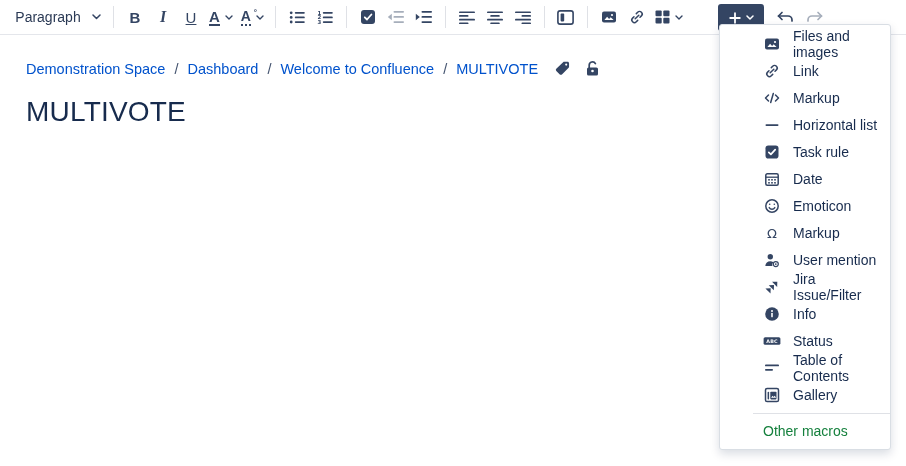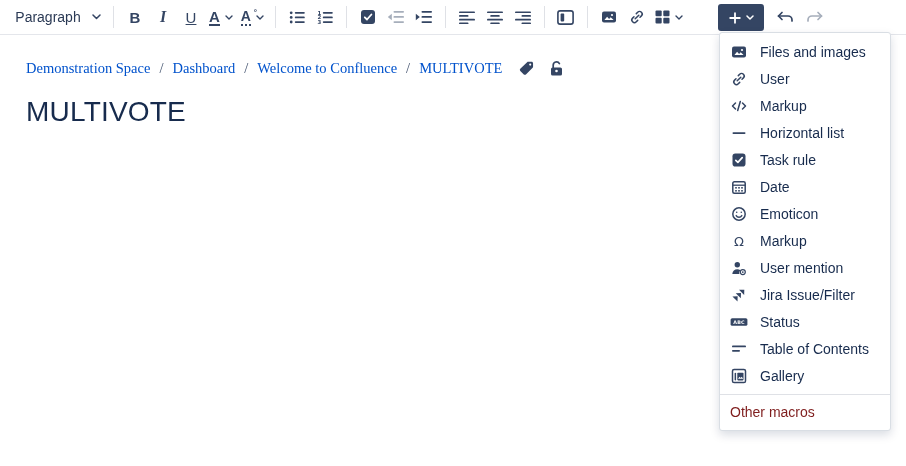--- a/index.html
+++ b/index.html
@@ -29,39 +29,39 @@
   .glyph-a2 .deg { position:absolute; top:-4px; right:-6px; font-size:8px; }
   .plus-btn {
     position:absolute; left:718px; top:4px; width:46px; height:27px;
     background:#344563; border-radius:3px; display:flex; align-items:center;
     justify-content:center; gap:5px; cursor:pointer;
   }
   .undo-btn { position:absolute; left:771px; top:4px; }
   .redo-btn { position:absolute; left:801px; top:4px; }
   
   .content { padding:25px 26px 0 26px; }
-  .breadcrumb { display:flex; align-items:flex-start; font-size:14.5px;font-family:Liberation Serif, serif; }
+  .breadcrumb { display:flex; align-items:flex-end; font-size:14.5px; }
   .crumb { color:#0052CC; text-decoration:none; cursor:pointer; }
   .crumb-sep { color:#42526E; margin:0 9px; }
   .crumb-icons { display:flex; align-items:center; margin-left:16px; gap:14px; color:#344563; }
   .page-title { font-size:28px; font-weight:500; color:#172B4D; margin-top:19px; letter-spacing:0.2px; }
   
   .insert-menu {
-    position:absolute; left:719px; top:32px; width:172px; background:#fff;
+    position:absolute; left:719px; top:24px; width:172px; background:#fff;
     border:1px solid #D9DEE4; border-radius:3px;
-    box-shadow:0 4px 10px rgba(9,30,66,0.15); z-index:10; padding-top:5px;
+    box-shadow:0 4px 10px rgba(9,30,66,0.15); z-index:10; padding-top:5px;padding-left:33px;
   }
   .menu-item {
     height:27px; display:flex; align-items:center; gap:12px; padding:0 10px;
     font-size:14px; color:#172B4D; cursor:pointer;
   }
   .mi { width:18px; display:flex; align-items:center; justify-content:center; color:#344563; flex:0 0 auto; }
   .menu-footer {
     border-top:1px solid #DFE1E6; margin-top:5px; padding:9px 10px 10px 10px;
-    font-size:14px; color:#7f1d1d; cursor:pointer;
+    font-size:14px; color:#15803d; cursor:pointer;
   }
   svg { display:block; }
 </style>
 </head>
 <body>
 
 <div class="toolbar">
   <div class="tbtn" style="min-width:96px">
     <span class="para-label">Paragraph</span>
     <span>
@@ -304,21 +304,21 @@
   </div>
 
   <div class="menu-item">
     <span class="mi">
       <svg width="16" height="16" viewBox="0 0 16 16" fill="none" stroke="#344563" stroke-width="1.5" stroke-linecap="round">
           <path d="M6.2 9.8l3.6-3.6"></path>
           <path d="M7.3 4.6l1.4-1.4a2.6 2.6 0 013.7 3.7l-1.4 1.4"></path>
           <path d="M8.7 11.4l-1.4 1.4a2.6 2.6 0 01-3.7-3.7l1.4-1.4"></path>
         </svg>
     </span>
-    <span>User</span>
+    <span>Link</span>
   </div>
 
   <div class="menu-item">
     <span class="mi">
       <svg width="16" height="16" viewBox="0 0 16 16" fill="none" stroke="#344563" stroke-width="1.5" stroke-linecap="round" stroke-linejoin="round">
           <path d="M4.5 5L1.5 8l3 3"></path>
           <path d="M11.5 5l3 3-3 3"></path>
           <path d="M9.3 3.5l-2.6 9"></path>
         </svg>
     </span>
@@ -401,20 +401,30 @@
           <g transform="rotate(45 8 8)">
             <path d="M8 0.5l3.6 3.8H4.4z"></path>
             <path d="M8 5.2l3.6 3.8H4.4z"></path>
             <path d="M8 9.9l3.6 3.8H4.4z"></path>
           </g>
         </svg>
     </span>
     <span>Jira Issue/Filter</span>
   </div>
 
+  <div class="menu-item">
+    <span class="mi">
+      <svg width="16" height="16" viewBox="0 0 16 16">
+          <circle cx="8" cy="8" r="6.8" fill="#344563"></circle>
+          <circle cx="8" cy="4.9" r="1" fill="#fff"></circle>
+          <rect x="7.2" y="6.8" width="1.6" height="4.6" rx="0.8" fill="#fff"></rect>
+        </svg>
+    </span>
+    <span>Info</span>
+  </div>
 
   <div class="menu-item">
     <span class="mi">
       <svg width="18" height="16" viewBox="0 0 18 16">
           <rect x="0.6" y="4.2" width="16.8" height="7.6" rx="1.6" fill="#344563"></rect>
           <text x="9" y="9.9" text-anchor="middle" font-size="4.8" font-weight="bold" fill="#fff" font-family="DejaVu Sans, sans-serif" letter-spacing="0.2">ABC</text>
         </svg>
     </span>
     <span>Status</span>
   </div>

